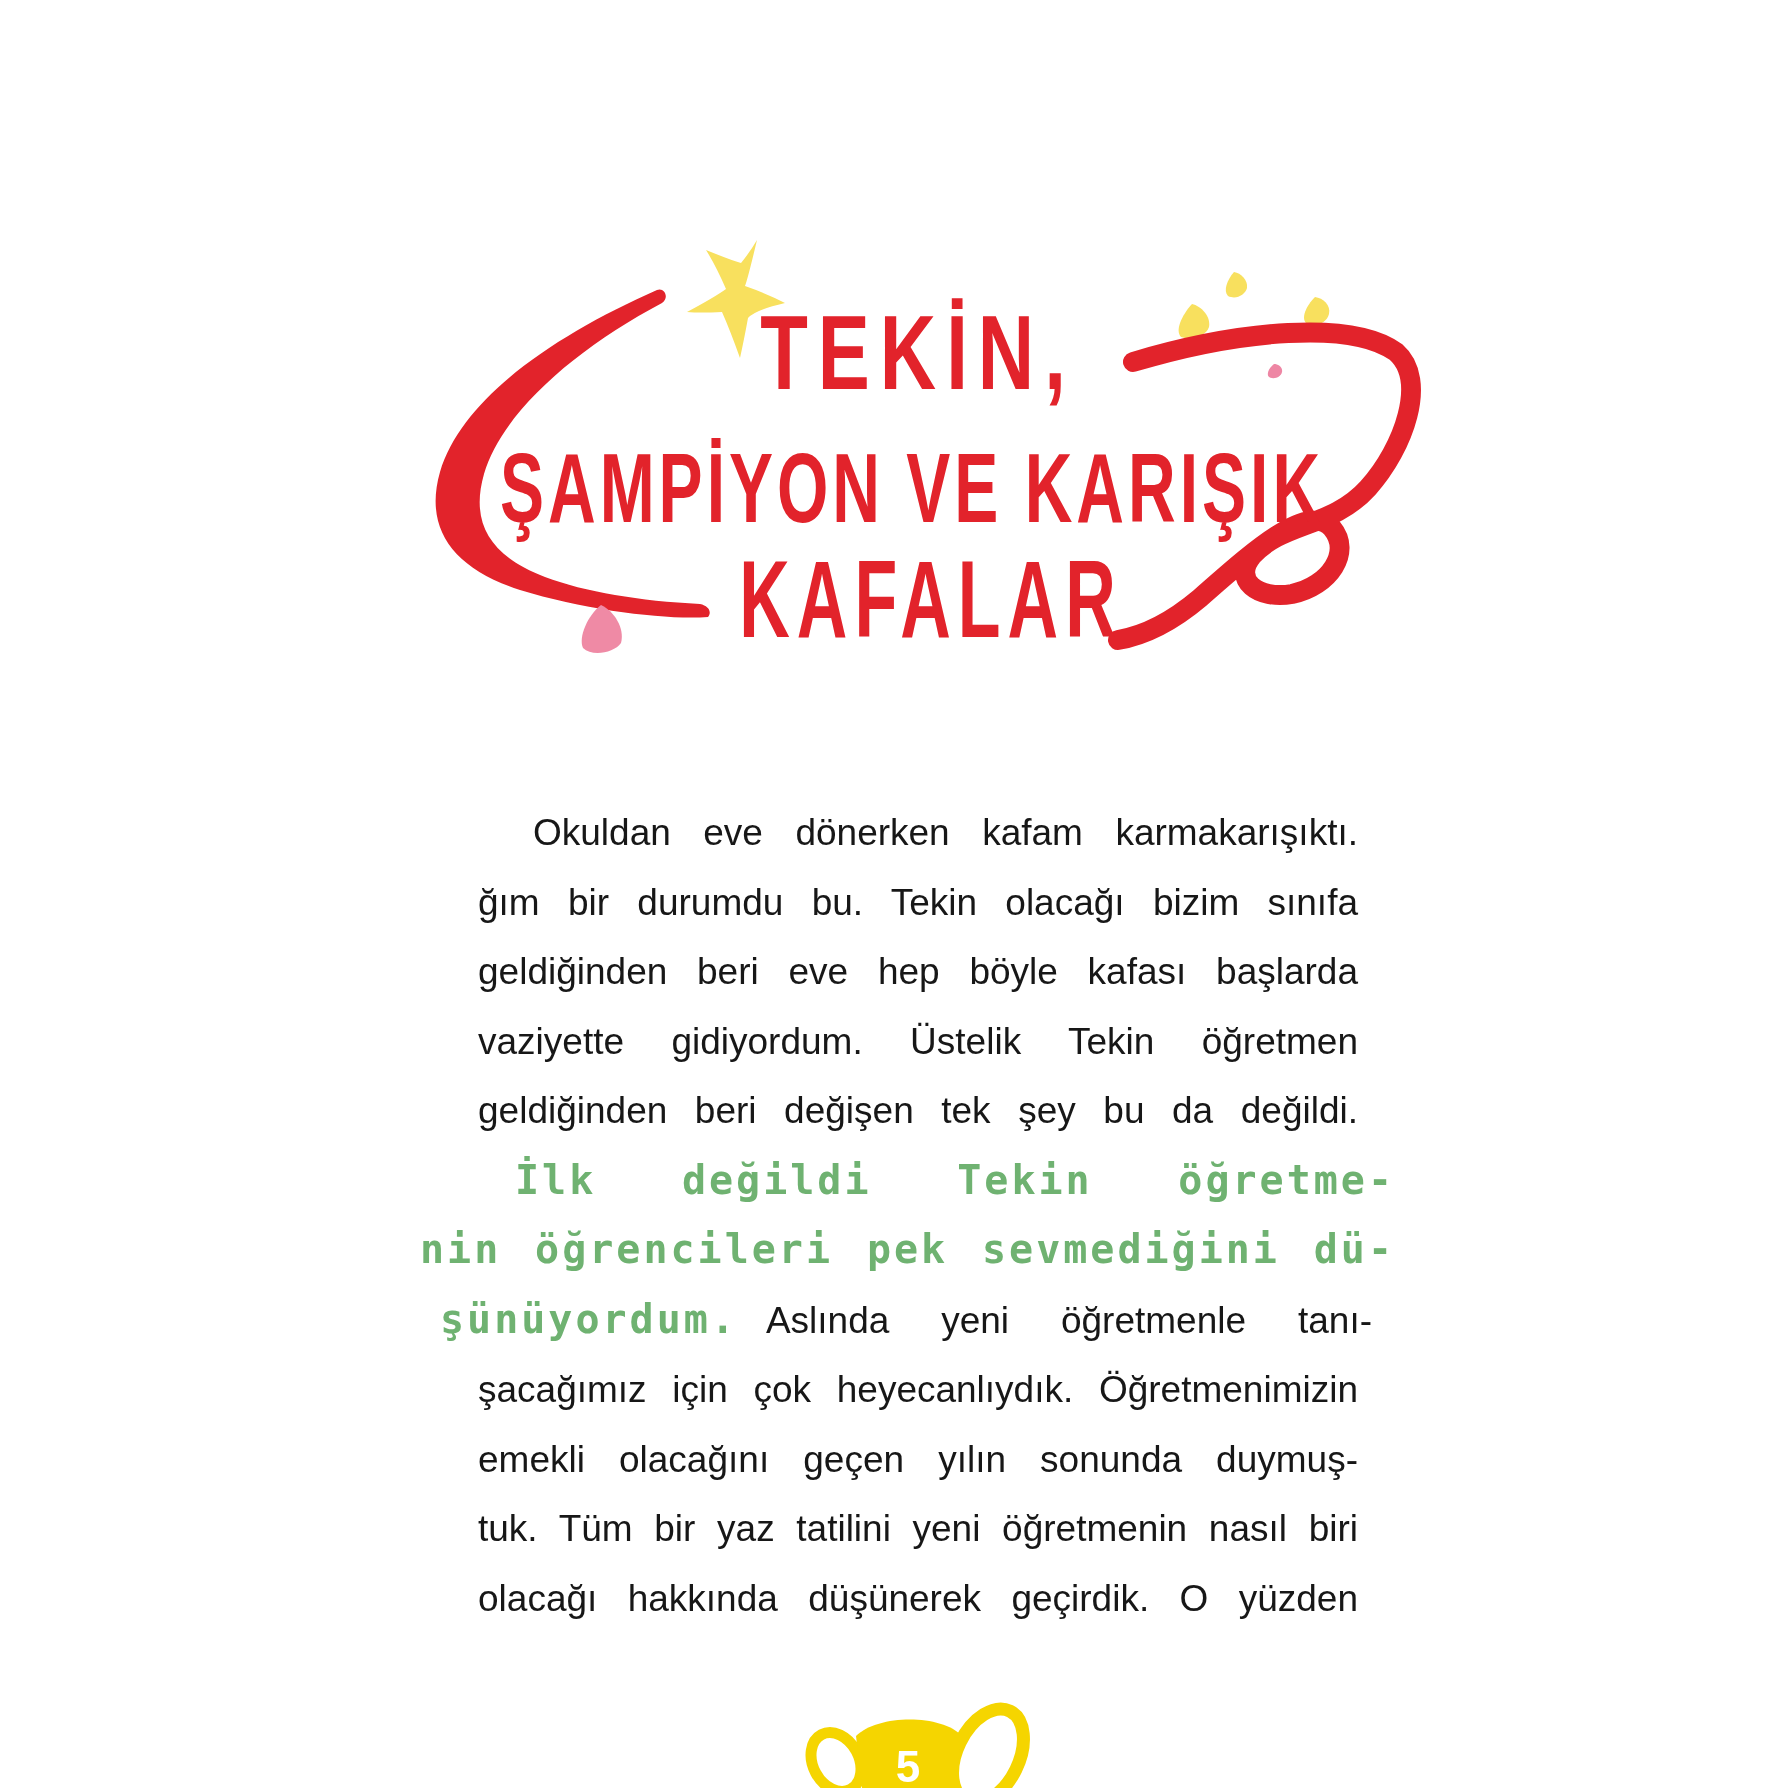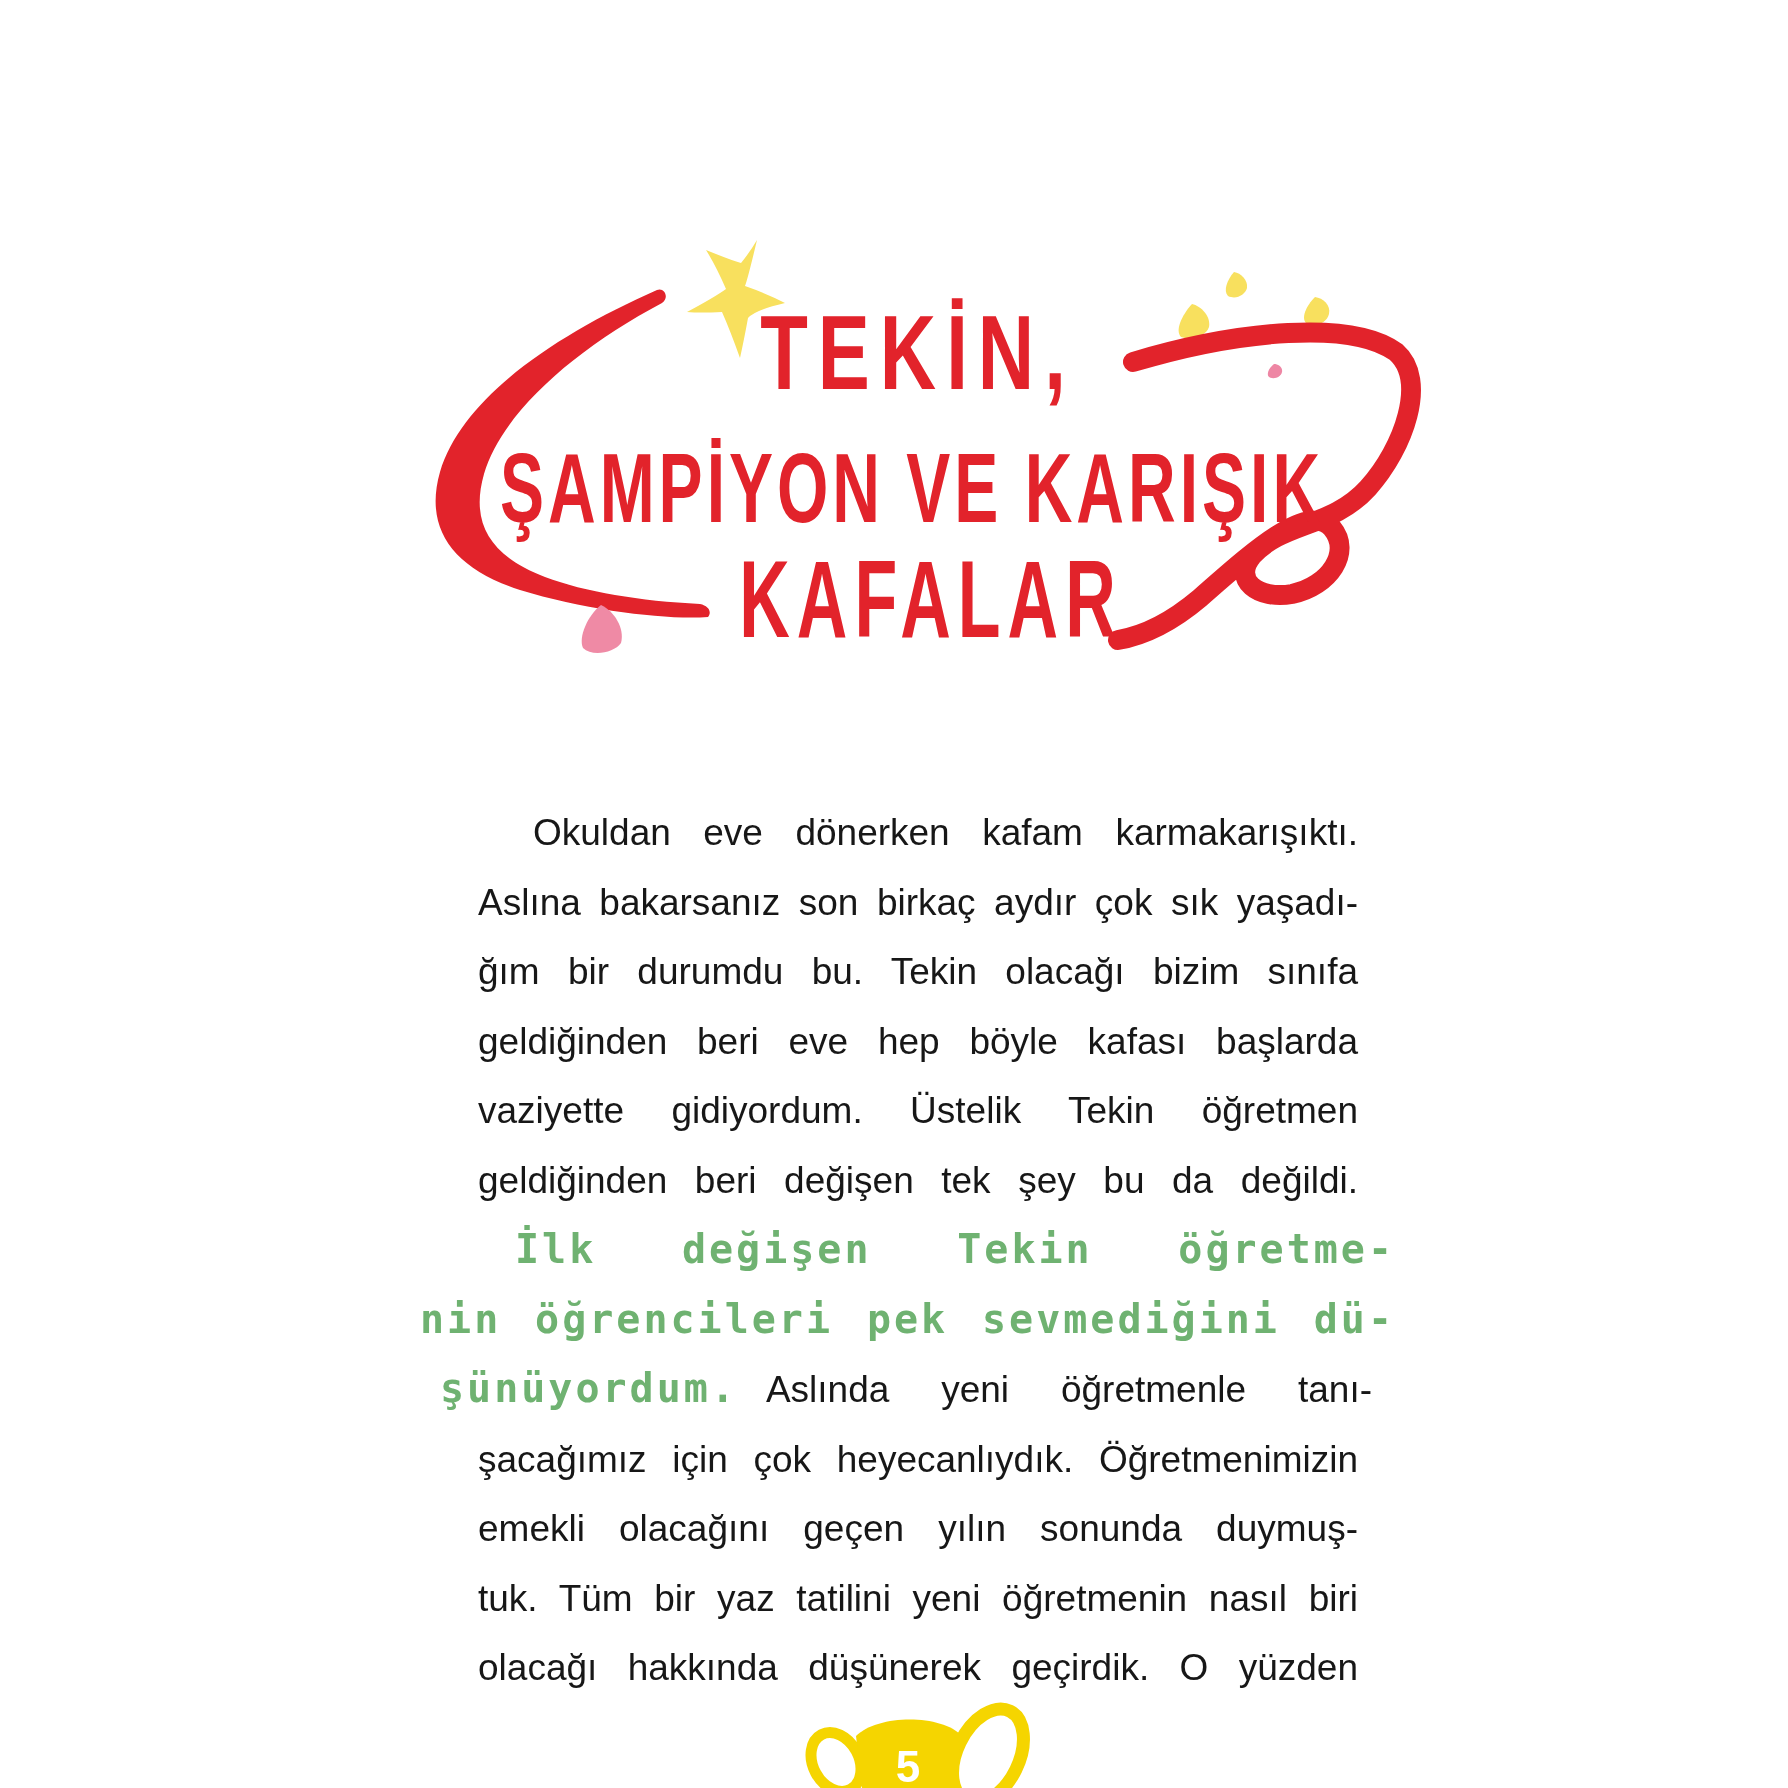--- a/index.html
+++ b/index.html
@@ -89,26 +89,25 @@
       <path d="M856,1736 C878,1714 942,1714 962,1736 L954,1788 L862,1788 Z" fill="#f5d500"></path>
     </g>
   </svg>
 
   <div id="t1" class="title-line">TEKİN,</div>
   <div id="t2" class="title-line">ŞAMPİYON VE KARIŞIK</div>
   <div id="t3" class="title-line">KAFALAR</div>
 
   <div class="body-text">
     <div class="bline black indent">Okuldan eve dönerken kafam karmakarışıktı.</div>
-    <div class="bline black">Aslına bakarsanız son birkaç aydır çok sık yaşadı-</div>
     <div class="bline black">ğım bir durumdu bu. Tekin olacağı bizim sınıfa</div>
     <div class="bline black">geldiğinden beri eve hep böyle kafası başlarda</div>
     <div class="bline black">vaziyette gidiyordum. Üstelik Tekin öğretmen</div>
     <div class="bline black">geldiğinden beri değişen tek şey bu da değildi.</div>
-    <div class="bline green indent2">İlk değişen Tekin öğretme-</div>
+    <div class="bline green indent2">İlk değildi Tekin öğretme-</div>
     <div class="bline green">nin öğrencileri pek sevmediğini dü-</div>
     <div class="bline mixed">
       <span class="g">şünüyordum.</span><span class="b">Aslında yeni öğretmenle tanı-</span>
     </div>
     <div class="bline black">şacağımız için çok heyecanlıydık. Öğretmenimizin</div>
     <div class="bline black">emekli olacağını geçen yılın sonunda duymuş-</div>
     <div class="bline black">tuk. Tüm bir yaz tatilini yeni öğretmenin nasıl biri</div>
     <div class="bline black">olacağı hakkında düşünerek geçirdik. O yüzden</div>
   </div>
 

